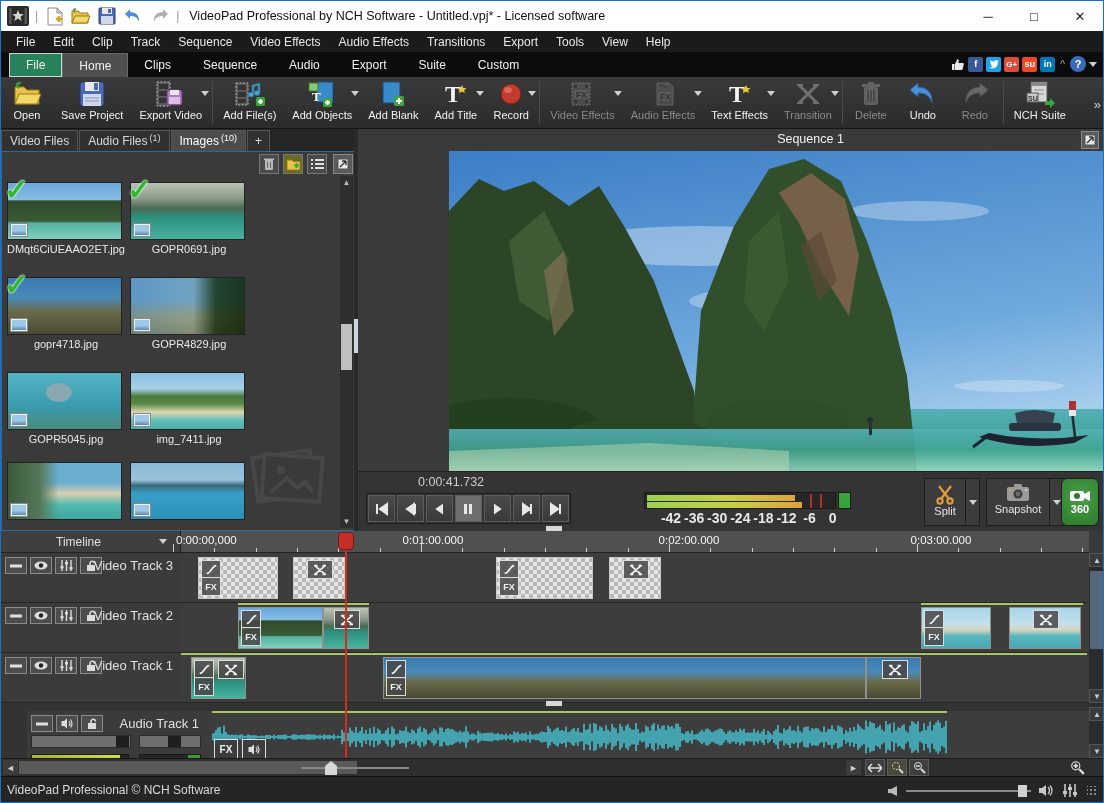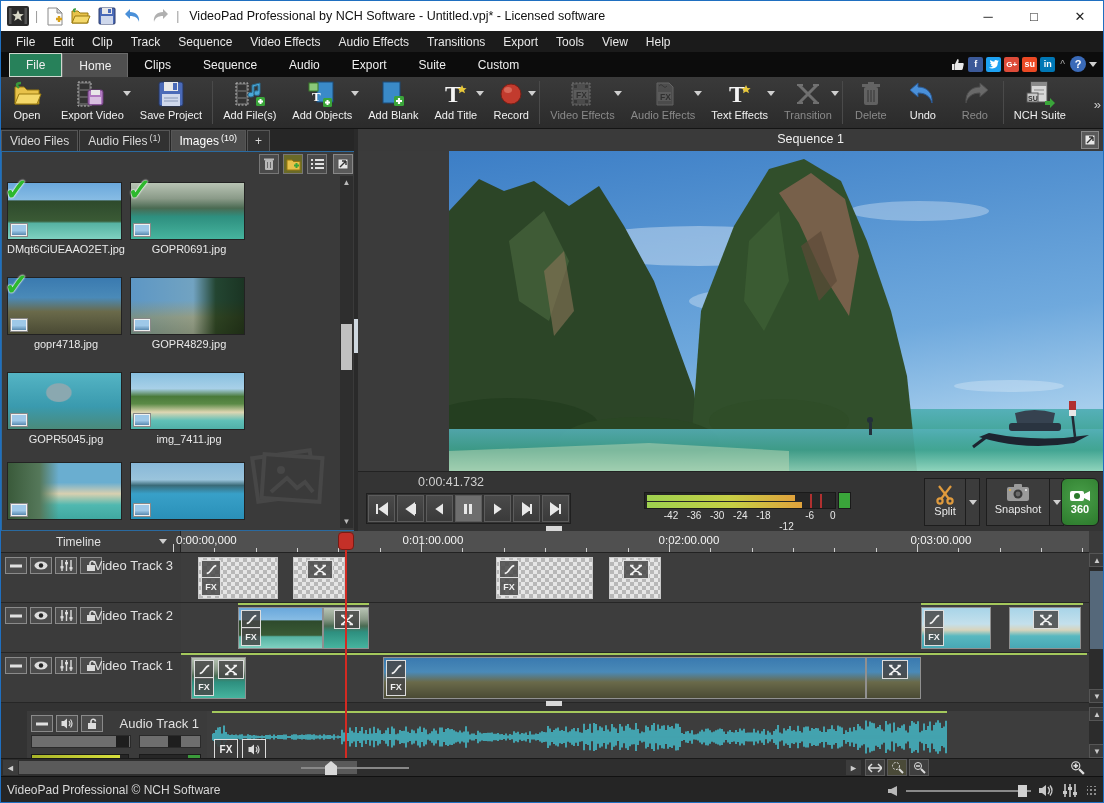--- a/index.html
+++ b/index.html
@@ -88,21 +88,21 @@
   #transport{position:absolute;left:8px;top:21px;display:flex;background:#333;border:1px solid #1f1f1f;}
   .trbtn{width:27px;height:27px;background:linear-gradient(#4a4a4a,#3a3a3a);border:1px solid #5c5c5c;margin:1px;
     display:flex;align-items:center;justify-content:center;}
   .trbtn.active{background:#6e6e6e;}
   #meterbox{position:absolute;left:286px;top:20px;width:210px;height:30px;}
   #meter{position:absolute;left:0;top:0;width:192px;height:17px;background:#262626;border:1px solid #1a1a1a;}
   .mbar{position:absolute;left:2px;height:6px;background:linear-gradient(90deg,#9ed14f 0%,#c6cf45 55%,#e0a23c 100%);}
   .mpeak{position:absolute;top:1px;width:2px;height:14px;background:#b03030;}
   #meter-green{position:absolute;left:194px;top:0;width:13px;height:17px;background:#3aa53a;border:1px solid #1a1a1a;}
   #meterscale{position:absolute;left:0;top:18px;width:200px;height:11px;}
-  .mlabel{position:absolute;font-size:10px;color:#e8e8e8;transform:translateX(-50%);}
+  .mlabel{position:absolute;font-size:14px;color:#e8e8e8;transform:translateX(-50%);font-weight:bold;}
   .ctlbtn{position:absolute;top:6px;height:48px;background:#3c3c3c;border:1px solid #1d1d1d;color:#e8e8e8;
     display:flex;flex-direction:column;align-items:center;justify-content:flex-start;padding-top:4px;font-size:11px;}
   .ctl-caret{position:absolute;top:6px;height:48px;width:14px;background:#3c3c3c;border:1px solid #1d1d1d;border-left:none;
     display:flex;align-items:center;justify-content:center;}
   .ctl-caret .caret{position:static;}
   #btn-360{position:absolute;right:4px;top:6px;width:38px;height:48px;background:radial-gradient(circle at 50% 40%,#4aa04a,#2c7a2c);
     border:1px solid #1d1d1d;border-radius:6px;display:flex;flex-direction:column;align-items:center;justify-content:center;color:#fff;font-size:11px;font-weight:bold;}
   
   #timeline{position:absolute;top:530px;left:0;right:0;height:227px;background:#333;}
   #tl-headercell{position:absolute;left:0;top:0;width:180px;height:22px;background:#3f3f3f;border-bottom:1px solid #222;border-right:1px solid #222;}
@@ -269,45 +269,45 @@
             <svg width="30" height="26" viewBox="0 0 30 26">
               <path d="M3 6 h9 l3 3 h12 v14 h-24 z" fill="#e8c24a" stroke="#9a7a10"></path>
               <path d="M3 23 l4 -10 h22 l-4 10 z" fill="#f4d86a" stroke="#9a7a10"></path>
               <path d="M7 7 q-5 -5 2 -5" stroke="#3a9a3a" fill="none" stroke-width="2.4"></path>
             </svg>
           </div>
           <div class="tlabel">Open</div>
         </div>
         <div class="tbtn">
           <div class="ticon">
+            <svg width="26" height="26" viewBox="0 0 26 26">
+              <rect x="1" y="1" width="24" height="24" rx="2" fill="#4a6ab8" stroke="#26365e"></rect>
+              <rect x="6" y="1" width="14" height="9" fill="#e8e8e8"></rect>
+              <rect x="15" y="2" width="4" height="7" fill="#4a6ab8"></rect>
+              <rect x="4" y="13" width="18" height="12" fill="#cfd8ec"></rect>
+              <line x1="6" y1="17" x2="20" y2="17" stroke="#8898b8"></line>
+              <line x1="6" y1="20" x2="20" y2="20" stroke="#8898b8"></line>
+            </svg>
+          </div>
+          <div class="tlabel">Save Project</div>
+        </div>
+        <div class="tbtn">
+          <div class="ticon">
             <svg width="30" height="27" viewBox="0 0 30 27">
               <rect x="1" y="1" width="13" height="24" fill="#5a5a5a" stroke="#bbb" stroke-dasharray="2 1.5"></rect>
               <rect x="3" y="3" width="9" height="5" fill="#333"></rect>
               <rect x="3" y="10" width="9" height="5" fill="#333"></rect>
               <rect x="3" y="17" width="9" height="5" fill="#333"></rect>
               <rect x="11" y="9" width="15" height="15" rx="2" fill="#b07ac0" stroke="#6a3a7a"></rect>
               <rect x="14" y="9" width="9" height="5" fill="#e8e8e8"></rect>
               <rect x="13" y="16" width="11" height="7" fill="#d8c0e0"></rect>
             </svg>
           </div>
           <div class="tlabel">Export Video</div>
           <span class="caret"></span>
-        </div>
-        <div class="tbtn">
-          <div class="ticon">
-            <svg width="26" height="26" viewBox="0 0 26 26">
-              <rect x="1" y="1" width="24" height="24" rx="2" fill="#4a6ab8" stroke="#26365e"></rect>
-              <rect x="6" y="1" width="14" height="9" fill="#e8e8e8"></rect>
-              <rect x="15" y="2" width="4" height="7" fill="#4a6ab8"></rect>
-              <rect x="4" y="13" width="18" height="12" fill="#cfd8ec"></rect>
-              <line x1="6" y1="17" x2="20" y2="17" stroke="#8898b8"></line>
-              <line x1="6" y1="20" x2="20" y2="20" stroke="#8898b8"></line>
-            </svg>
-          </div>
-          <div class="tlabel">Save Project</div>
         </div>
       </div>
       <div class="tsepv"></div>
       <div class="tgroup">
         <div class="tbtn">
           <div class="ticon">
             <svg width="30" height="27" viewBox="0 0 30 27">
               <rect x="1" y="2" width="12" height="22" fill="#5a5a5a" stroke="#bbb" stroke-dasharray="2 1.5"></rect>
               <rect x="3" y="4" width="8" height="5" fill="#333"></rect>
               <rect x="3" y="11" width="8" height="5" fill="#333"></rect>
@@ -722,21 +722,21 @@
         <div class="mpeak" style="left: 165px;"></div>
             <div class="mpeak" style="left: 175px;"></div>
           </div>
         <div id="meter-green"></div>
         <div id="meterscale">
             <span class="mlabel" style="left: 27px;">-42</span>
             <span class="mlabel" style="left: 50.1px;">-36</span>
             <span class="mlabel" style="left: 73.2px;">-30</span>
             <span class="mlabel" style="left: 96.3px;">-24</span>
             <span class="mlabel" style="left: 119.4px;">-18</span>
-            <span class="mlabel" style="left: 142.5px; margin-top: 11px;">-12</span>
+            <span class="mlabel" style="left: 142.5px;">-12</span>
             <span class="mlabel" style="left: 165.6px;">-6</span>
             <span class="mlabel" style="left: 188.7px;">0</span>
           </div>
       </div>
       <div class="ctlbtn" id="btn-split" style="left:566px;width:42px;">
         <span>
             <svg width="22" height="22" viewBox="0 0 22 22">
               <g stroke="#e09b3d" stroke-width="2.2" fill="none">
                 <line x1="5" y1="3" x2="15" y2="16"></line>
                 <line x1="17" y1="3" x2="7" y2="16"></line>

